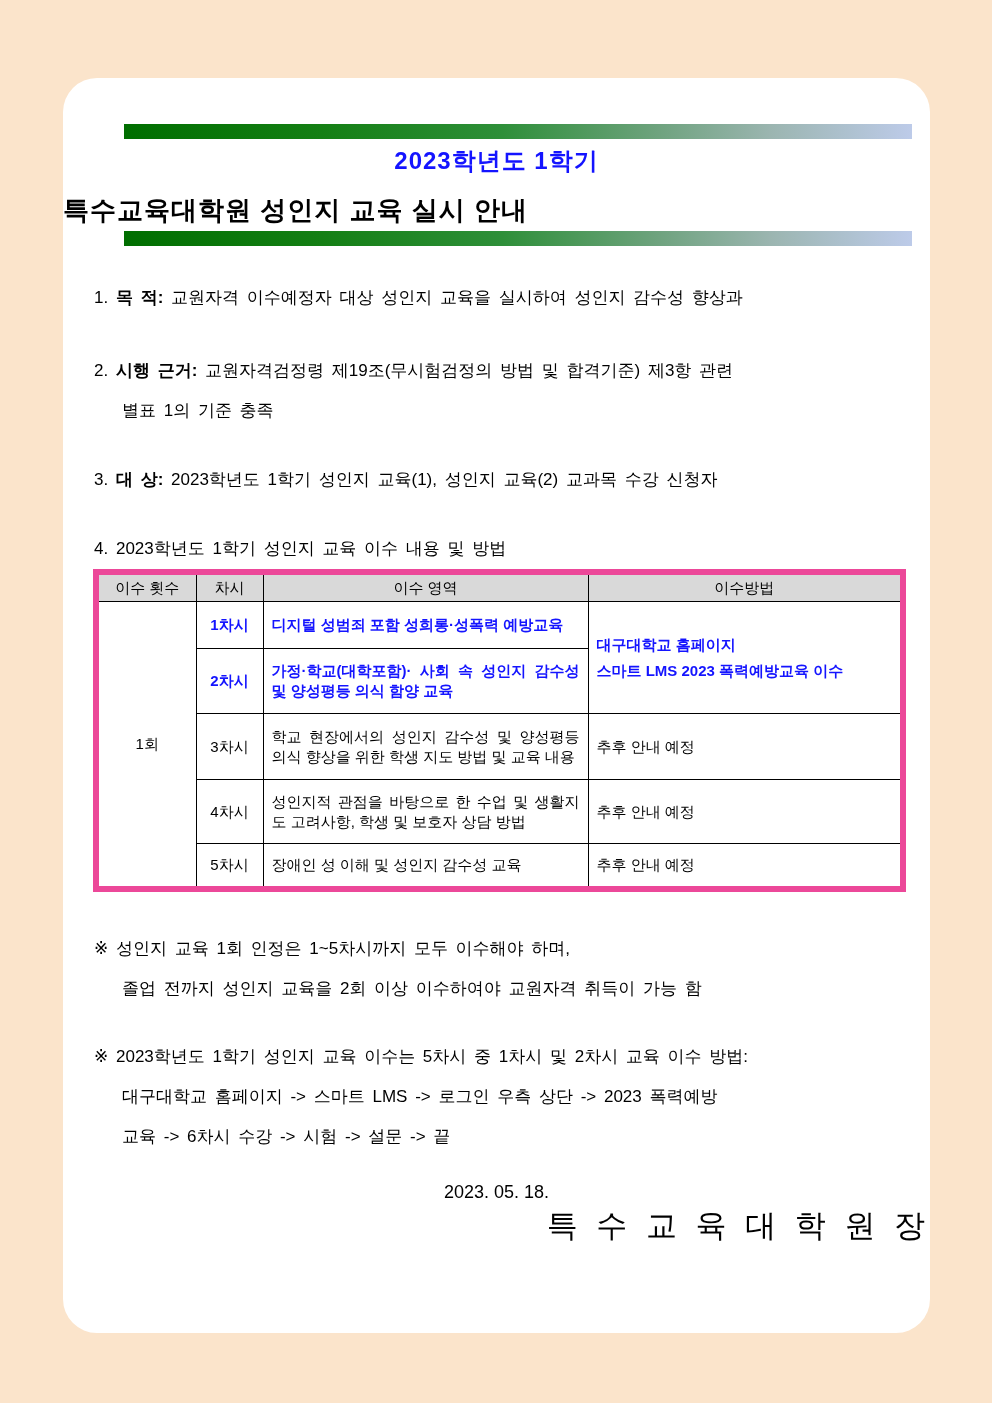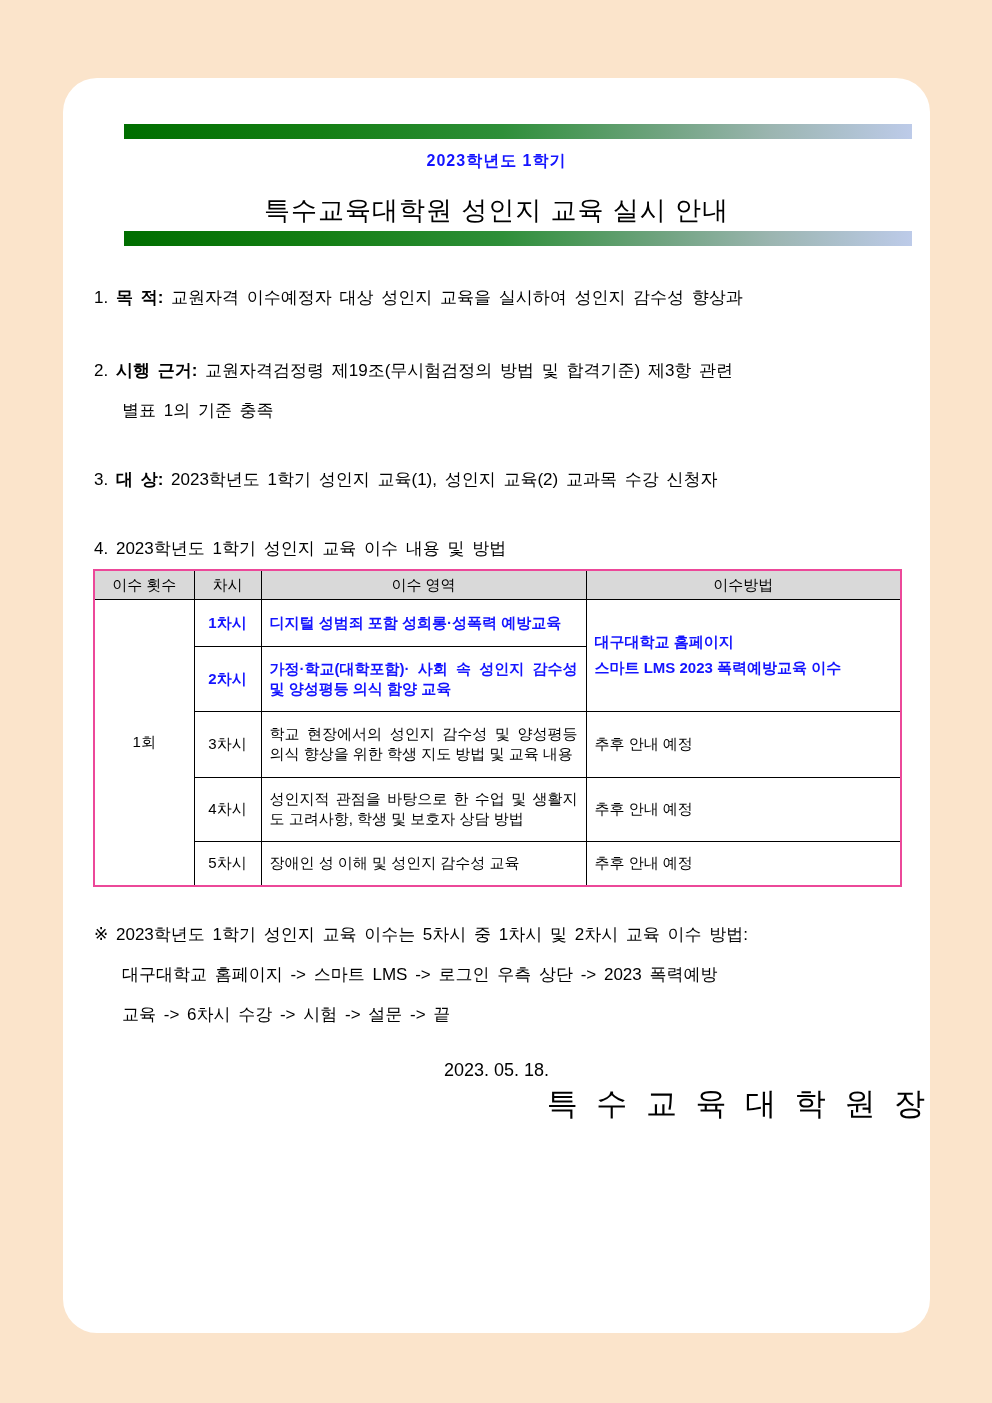--- a/index.html
+++ b/index.html
@@ -26,31 +26,30 @@
     margin-left: 61px;
     background: linear-gradient(90deg,
       #006E00 0%, #147F14 25%, #2E8F39 48%,
       #6FA37F 68%, #9BB5B0 82%, #BDCBE9 100%);
   }
   .spacer-top { height: 46px; }
   .title-blue {
     margin-top: 7px;
     text-align: center;
     color: #1414FF;
-    font-size: 16px;
+    font-size: 24px;
     font-weight: bold;
     line-height: 30px;
     letter-spacing: 1px;
   }
   .title-black {
     margin-top: 17px;
-    text-align: center;
     color: #000;
     font-size: 26px;
-    font-weight: normal;
+    font-weight: bold;
     line-height: 34px;
     letter-spacing: 1px;
   }
   .bar-bottom { margin-top: 4px; }
   .content {
     margin: 0 30px 0 31px;
     font-size: 17px;
     line-height: 40px;
     word-spacing: 3px;
   }
@@ -63,21 +62,21 @@
   .mt-item3 { margin-top: 29px; }
   .mt-item4 { margin-top: 29px; }
   .mt-note1 { margin-top: 37px; }
   .mt-note2 { margin-top: 28px; }
   .mt-item5 { margin-top: 28px; }
 
   table.edu-table {
     margin-left: 30px;
     width: 807px;
     border-collapse: collapse;
-    border: 2px solid #ec4899;
+    border: 6px solid #ec4899;
     font-size: 15px;
     line-height: 20px;
     table-layout: fixed;
     padding-left: 7px;
   }
   table.edu-table th, table.edu-table td {
     border: 1px solid #000;
     padding: 3px 8px;
     vertical-align: middle;
   }
@@ -202,20 +201,27 @@
     <tr class="r5">
       <td class="c-session">5차시</td>
       <td class="c-area">장애인 성 이해 및 성인지 감수성 교육</td>
       <td class="c-method">추후 안내 예정</td>
     </tr>
   </tbody>
     </table>
 
   <div class="content">
 
+    <div class="item mt-note1">
+      <div class="line">
+        <span class="num">※</span>
+        <span>성인지 교육 1회 인정은 1~5차시까지 모두 이수해야 하며,</span>
+      </div>
+      <div class="line cont">졸업 전까지 성인지 교육을 2회 이상 이수하여야 교원자격 취득이 가능 함</div>
+    </div>
 
     <div class="item mt-note2">
       <div class="line">
         <span class="num">※</span>
         <span>2023학년도 1학기 성인지 교육 이수는 5차시 중 1차시 및 2차시 교육 이수 방법:</span>
       </div>
       <div class="line cont">대구대학교 홈페이지 -&gt; 스마트 LMS -&gt; 로그인 우측 상단  -&gt; 2023 폭력예방</div>
       <div class="line cont">교육 -&gt;  6차시 수강 -&gt; 시험 -&gt; 설문 -&gt; 끝</div>
     </div>
 

